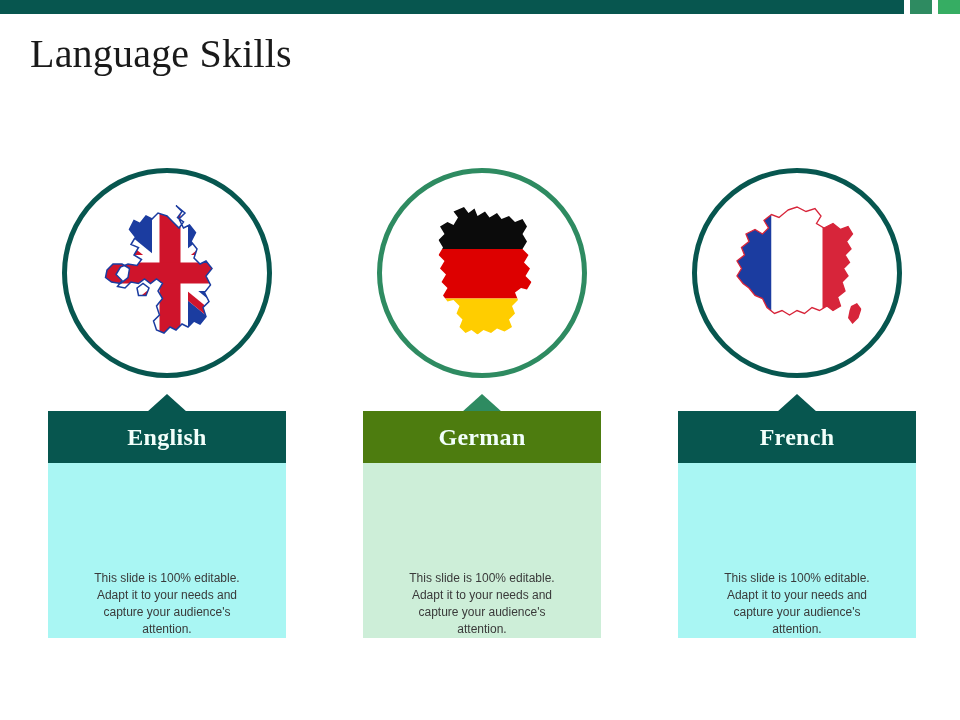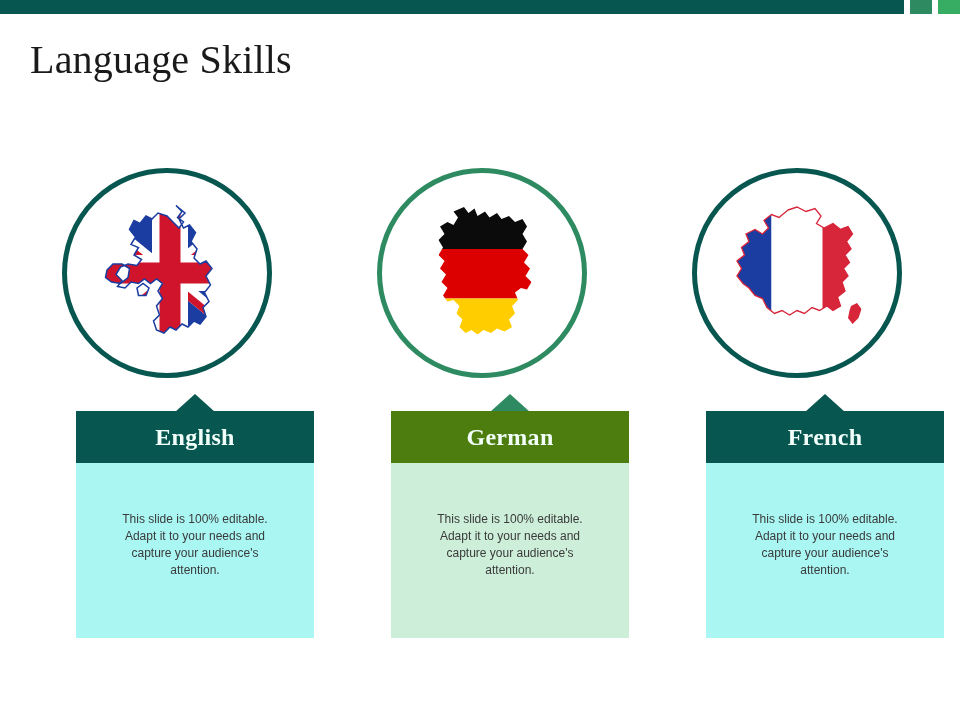--- a/index.html
+++ b/index.html
@@ -47,21 +47,21 @@
     top: 0;
     left: 938px;
     width: 22px;
     height: 14px;
     background: #36ad63;
   }
 
   
   .title {
     position: absolute;
-    top: 36px;
+    top: 30px;
     left: 30px;
     font-family: "Liberation Serif", serif;
     font-size: 40px;
     font-weight: 400;
     color: #1a1a1a;
     letter-spacing: 0.2px;
     white-space: nowrap;
   }
 
   
@@ -107,21 +107,20 @@
     transform: translate(-50%, -50%);
     width: 150px;
     height: 150px;
   }
 
   
   .card {
     position: relative;
     margin-top: 33px;
     width: 238px;
-    margin-left: 28px;
   }
   .notch {
     position: absolute;
     top: -17px;
     left: 50%;
     transform: translateX(-50%);
     width: 0;
     height: 0;
     border-left: 20px solid transparent;
     border-right: 20px solid transparent;
@@ -141,21 +140,21 @@
     font-family: "Liberation Serif", serif;
     font-size: 24px;
     font-weight: 700;
     color: #f2fffb;
     letter-spacing: 0.3px;
   }
   .body-box {
     height: 175px;
     background: #a9f6f3;
     display: flex;
-    align-items: flex-start;
+    align-items: flex-end;
     justify-content: center;
     padding-top: 48px;
     box-sizing: border-box;
   }
   .body-box.body-green { background: #cdeed8; }
   .body-text {
     width: 160px;
     text-align: center;
     font-family: "Liberation Sans", sans-serif;
     font-size: 12px;

